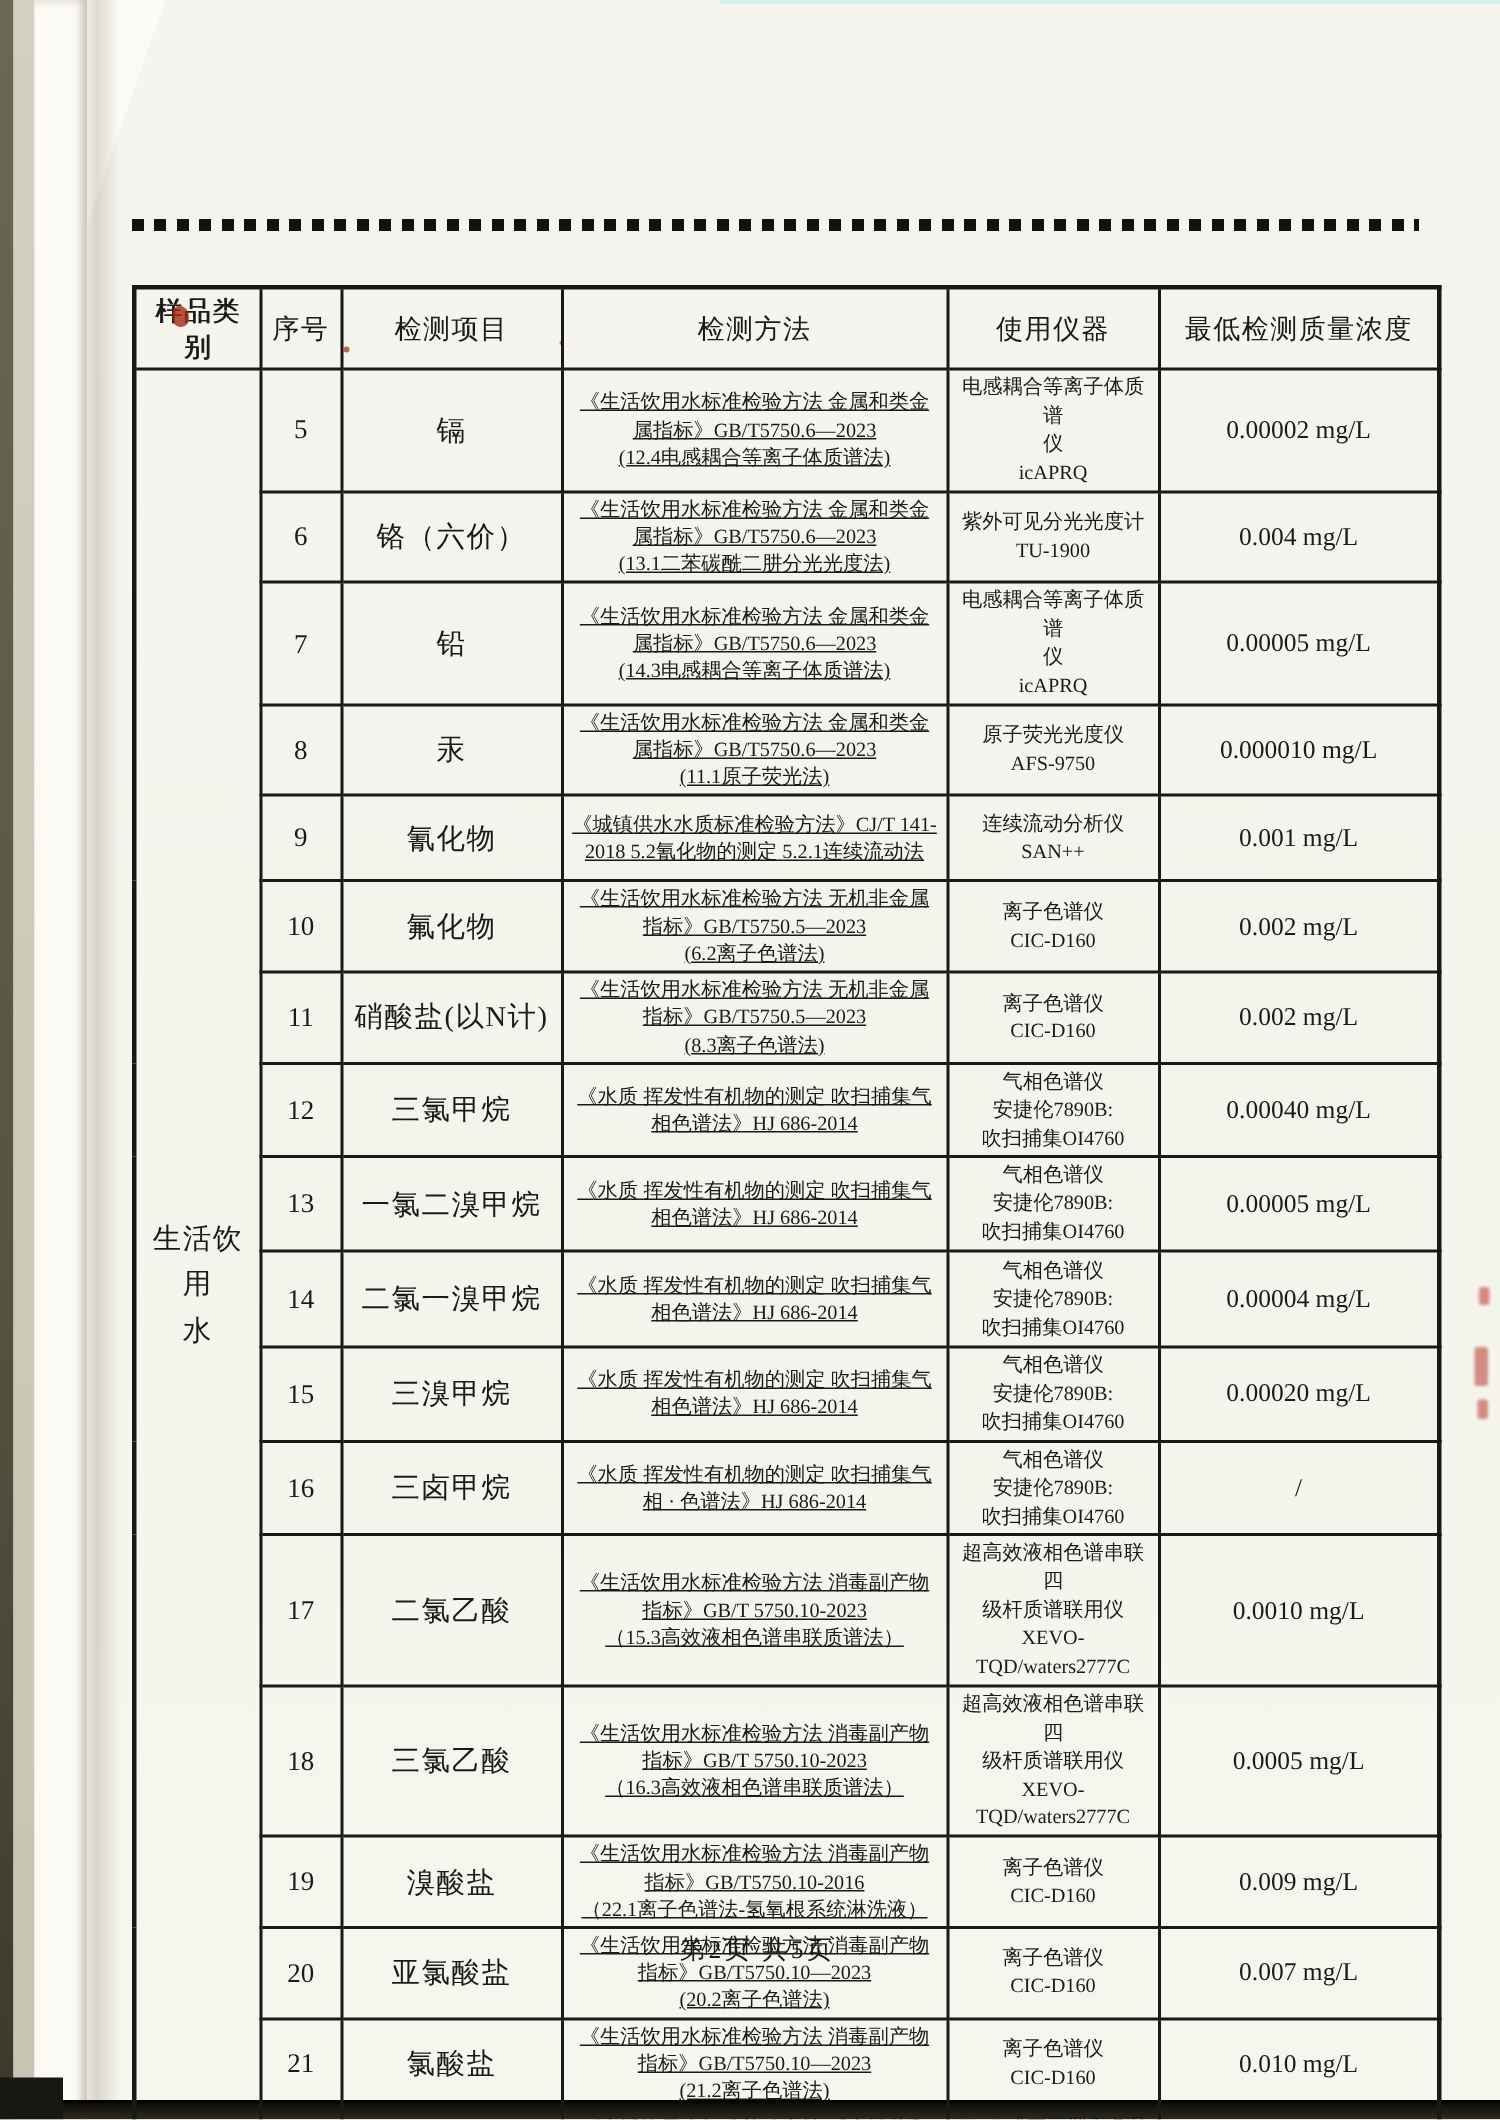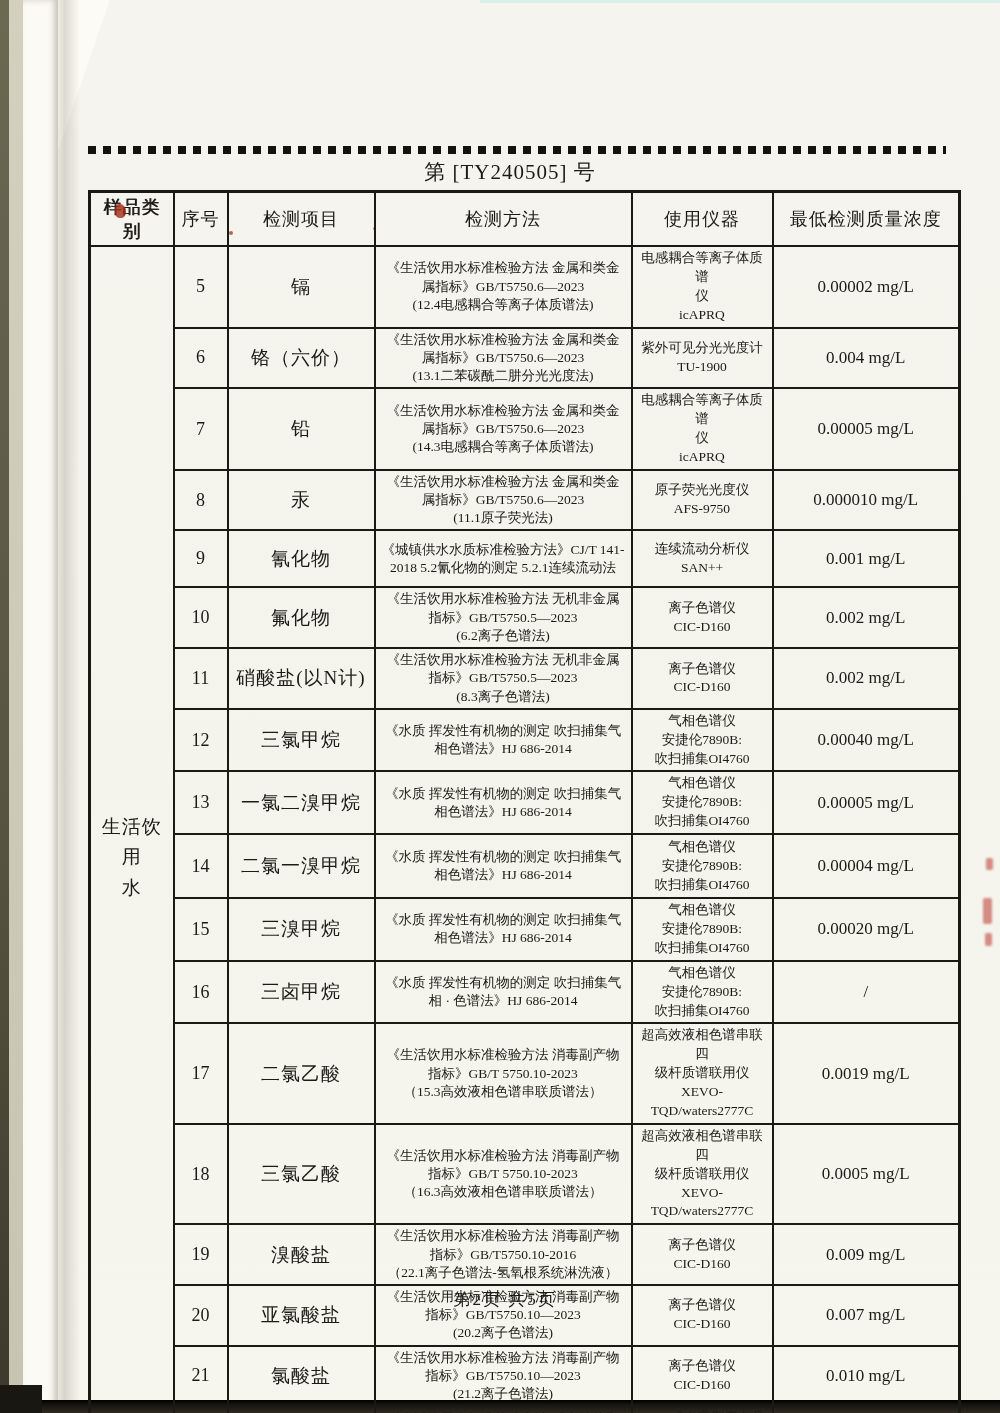--- a/index.html
+++ b/index.html
@@ -32,21 +32,21 @@
   table.report{position:absolute;left:88px;top:190px;width:872px;border-collapse:collapse;table-layout:fixed;}
   table.report th,table.report td{border:2px solid #1b1914;text-align:center;vertical-align:middle;padding:2px 5px;overflow:hidden;}
   table.report{border:3px solid #1b1914;}
   tr.head{height:38px;}
   th{font-weight:normal;font-size:18px;position:relative;letter-spacing:1px;}
   th.smudged span{text-shadow:.7px 0 0 #2a2620;}
   .red-mark{position:absolute;left:24px;top:11px;width:11px;height:14px;background:rgba(165,42,20,.8);border-radius:40% 60% 50% 50%;filter:blur(.4px);}
   td.category{font-size:19px;letter-spacing:1px;white-space:pre-line;line-height:1.6;}
   td.num{font-size:18px;}
   td.item{font-size:19px;letter-spacing:1px;}
-  td.method{font-size:13.5px;line-height:1.35;white-space:pre-line;padding:2px 7px;}
+  td.method{font-size:13.5px;line-height:1.35;white-space:pre-line;padding:2px 7px;text-decoration:underline;}
   td.instr{font-size:13.5px;line-height:1.4;white-space:pre-line;}
   td.limit{font-size:17px;}
   .footer-wrap{position:absolute;left:55px;width:900px;top:1288px;text-align:center;}
   .footer{font-size:17px;letter-spacing:2px;}
 </style>
 </head>
 <body>
 
 <div class="scan">
   <div class="paper"></div>
@@ -58,23 +58,20 @@
   <div class="top-cyan"></div>
   <div class="bottom-band"></div>
   <div class="corner-dark"></div>
   <div class="red-bleed rb1"></div>
   <div class="red-bleed rb2"></div>
   <div class="red-bleed rb3"></div>
   <div class="speck sp1"></div>
   <div class="speck sp2"></div>
 
   <div class="dotted-rule"></div>
-  <div class="docno-wrap">
-    <span class="docno">第 [TY240505] 号</span>
-  </div>
 
   <table class="report">
     <colgroup>
       <col style="width:84px">
         <col style="width:54px">
         <col style="width:147px">
       <col style="width:257px">
         <col style="width:141px">
         <col style="width:187px">
     </colgroup>
@@ -201,21 +198,21 @@
           <td class="limit">/</td>
         </tr>
         <tr style="height: 62px;">
           <td class="num">17</td>
           <td class="item">二氯乙酸</td>
           <td class="method">《生活饮用水标准检验方法 消毒副产物指标》GB/T 5750.10-2023
 （15.3高效液相色谱串联质谱法）</td>
           <td class="instr">超高效液相色谱串联四
 级杆质谱联用仪XEVO-
 TQD/waters2777C</td>
-          <td class="limit">0.0019 mg/L</td>
+          <td class="limit">0.0010 mg/L</td>
         </tr>
         <tr style="height: 60px;">
           <td class="num">18</td>
           <td class="item">三氯乙酸</td>
           <td class="method">《生活饮用水标准检验方法 消毒副产物指标》GB/T 5750.10-2023
 （16.3高效液相色谱串联质谱法）</td>
           <td class="instr">超高效液相色谱串联四
 级杆质谱联用仪XEVO-
 TQD/waters2777C</td>
           <td class="limit">0.0005 mg/L</td>

